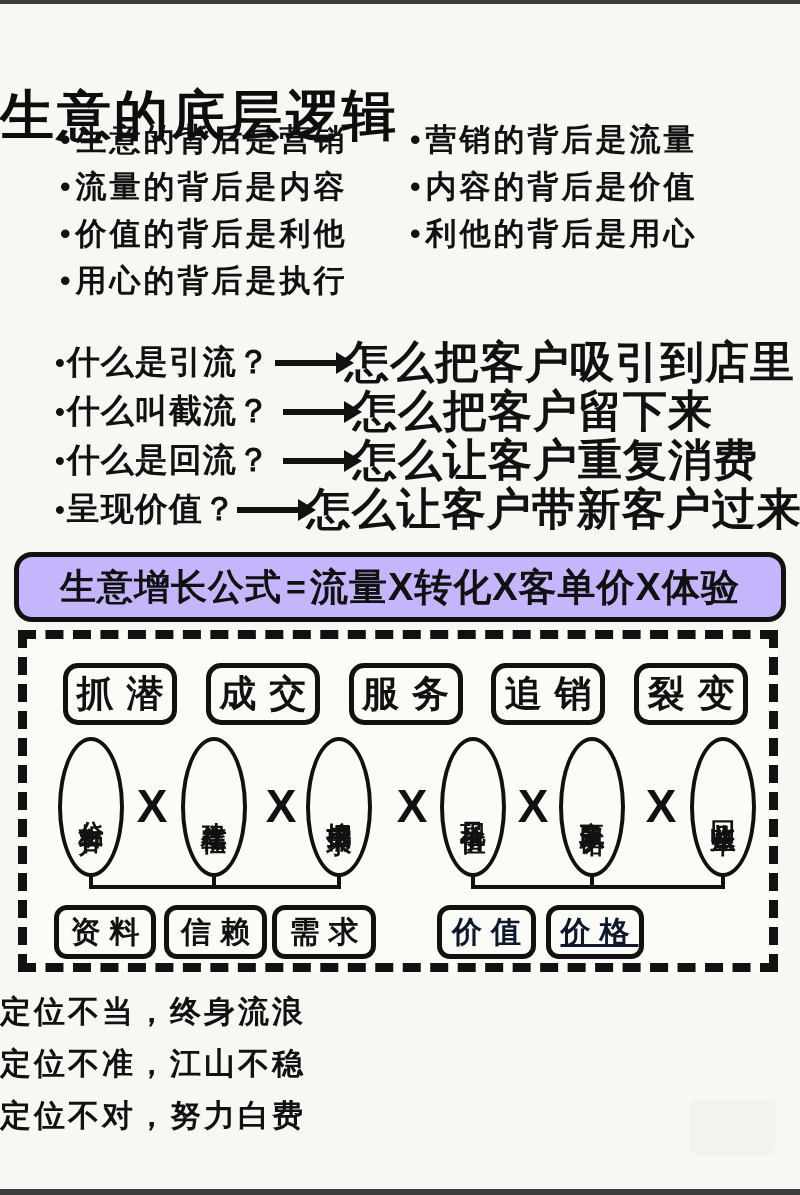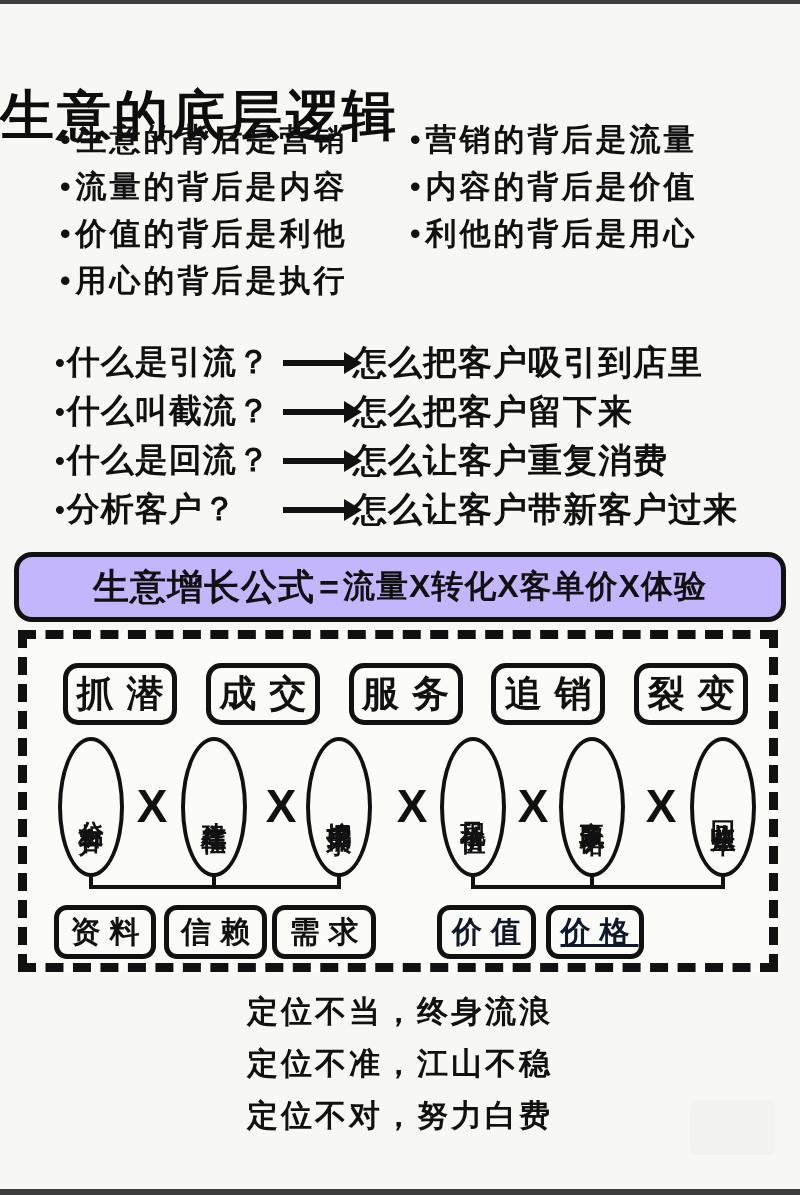--- a/index.html
+++ b/index.html
@@ -31,31 +31,31 @@
   
   .qa{position:absolute;top:338px;left:55px;width:740px;}
   .qa-row{display:flex;align-items:center;height:49px;white-space:nowrap;}
   .qa-q{font-size:33px;letter-spacing:1px;width:228px;display:flex;align-items:center;}
   .qa-q .dot{font-size:28px;margin-right:1px;}
   .qa-arrow{width:62px;height:6px;background:#111;position:relative;flex-shrink:0;margin:0 2px 0 0;}
   .qa-arrow::after{
     content:"";position:absolute;right:-17px;top:-8px;
     border-left:18px solid #111;border-top:11px solid transparent;border-bottom:11px solid transparent;
   }
-  .qa-a{font-size:34px;letter-spacing:1px;margin-left:6px;}
+  .qa-a{font-size:44px;letter-spacing:1px;margin-left:6px;}
 
   
   .formula{
     position:absolute;top:552px;left:14px;width:772px;height:70px;
     box-sizing:border-box;border:5px solid #111;border-radius:18px;background:#c4b5fd;
     display:flex;align-items:center;justify-content:center;white-space:nowrap;
   }
   .formula .f-label{font-size:36px;letter-spacing:1px;}
   .formula .f-eq{font-size:34px;margin:0 4px;}
-  .formula .f-expr{font-size:32px;letter-spacing:1px;}
+  .formula .f-expr{font-size:38px;letter-spacing:1px;}
 
   
   .funnel{
     position:absolute;top:630px;left:18px;width:760px;height:342px;
     box-sizing:border-box;border:9px dashed #111;background:#fbfbf8;
   }
   .stages{position:absolute;top:24px;left:36px;width:685px;display:flex;justify-content:space-between;align-items:center;}
   .stage{
     box-sizing:border-box;width:114px;height:62px;border:5px solid #111;border-radius:15px;
     background:#fbfbf8;display:flex;align-items:center;justify-content:center;
@@ -71,21 +71,21 @@
   .conn{position:absolute;background:#111;}
   .outbox{
     position:absolute;top:266px;height:54px;
     box-sizing:border-box;border:5px solid #111;border-radius:13px;background:#fbfbf8;
     display:flex;align-items:center;justify-content:center;
     font-size:30px;letter-spacing:9px;padding-left:9px;white-space:nowrap;
   }
   .outbox.muted{color:#0f172a;text-align:center;}
 
   
-  .footer{position:absolute;top:986px;left:0;width:800px;text-align:center;}
+  .footer{position:absolute;top:986px;left:0;width:800px;text-align:left;}
   .footer div{font-size:31px;letter-spacing:3px;line-height:52px;}
 
   .watermark{
     position:absolute;top:1100px;left:690px;width:85px;height:55px;
     background:#f2f2ef;border-radius:6px;
   }
 </style>
 </head>
 <body>
 
@@ -153,21 +153,21 @@
     <span class="qa-q">
         <span class="dot">•</span>
         <span>什么是回流？</span>
       </span>
     <span class="qa-arrow"></span>
     <span class="qa-a">怎么让客户重复消费</span>
   </div>
   <div class="qa-row">
     <span class="qa-q">
         <span class="dot">•</span>
-        <span>分析客户？</span>
+        <span>呈现价值？</span>
       </span>
     <span class="qa-arrow"></span>
     <span class="qa-a">怎么让客户带新客户过来</span>
   </div>
 </div>
 
 <div class="formula">
   <span class="f-label">生意增长公式</span>
   <span class="f-eq">=</span>
   <span class="f-expr">流量X转化X客单价X体验</span>

